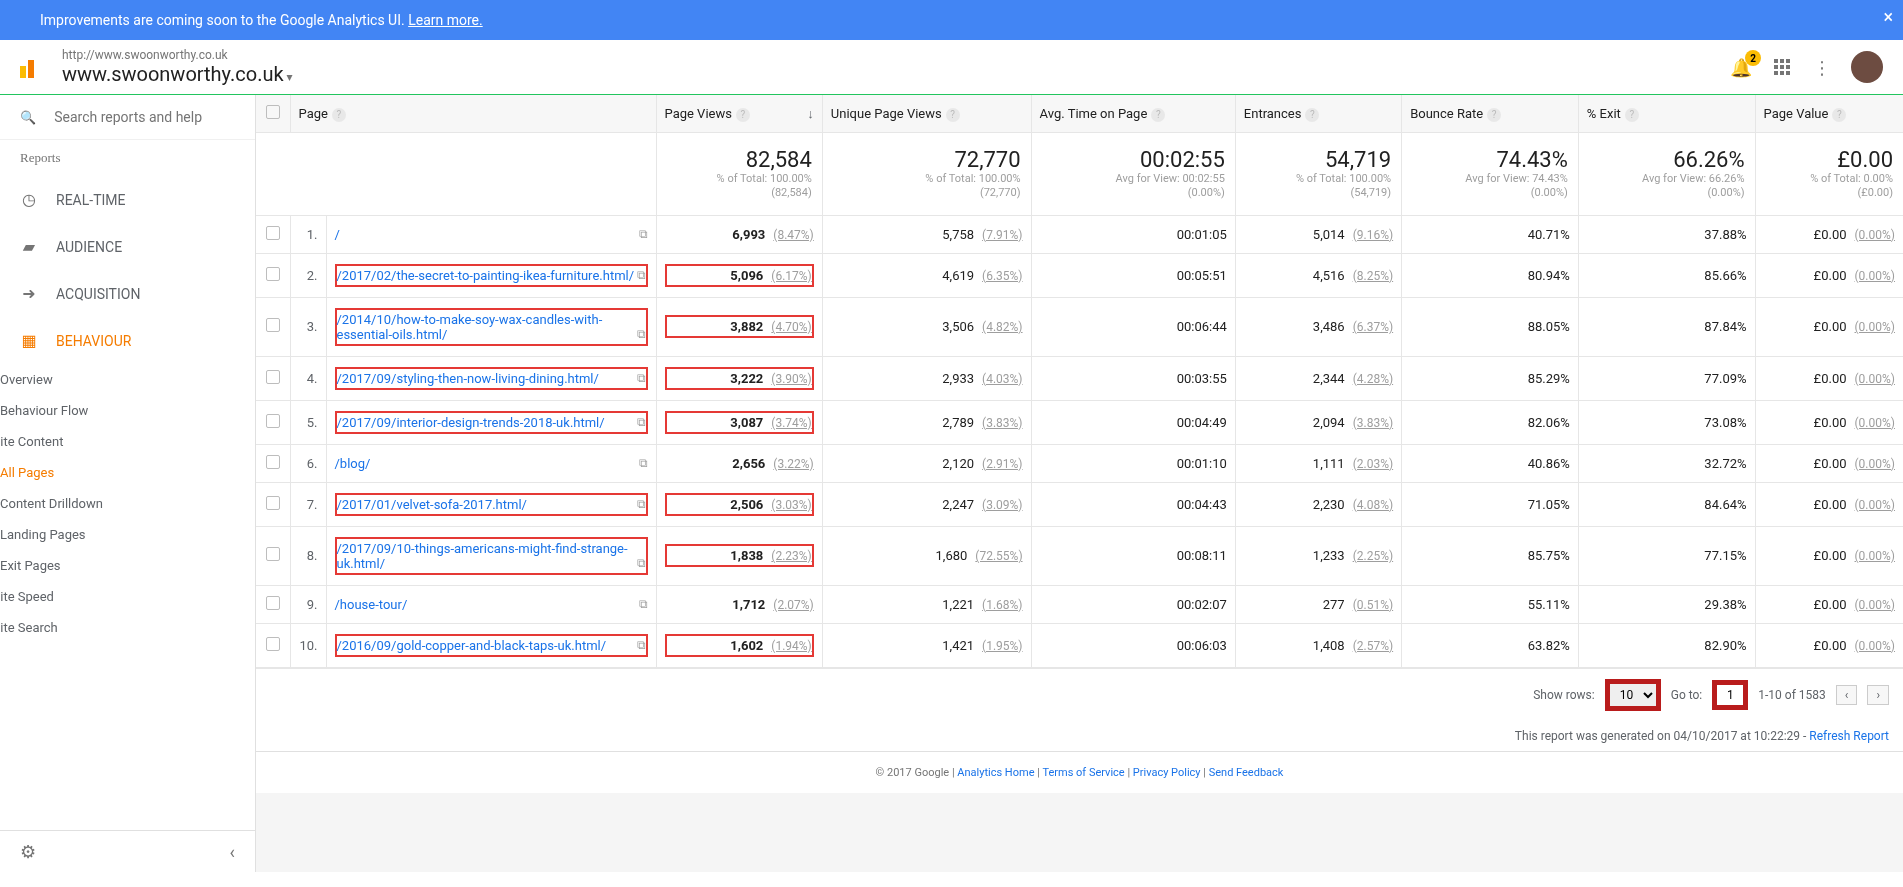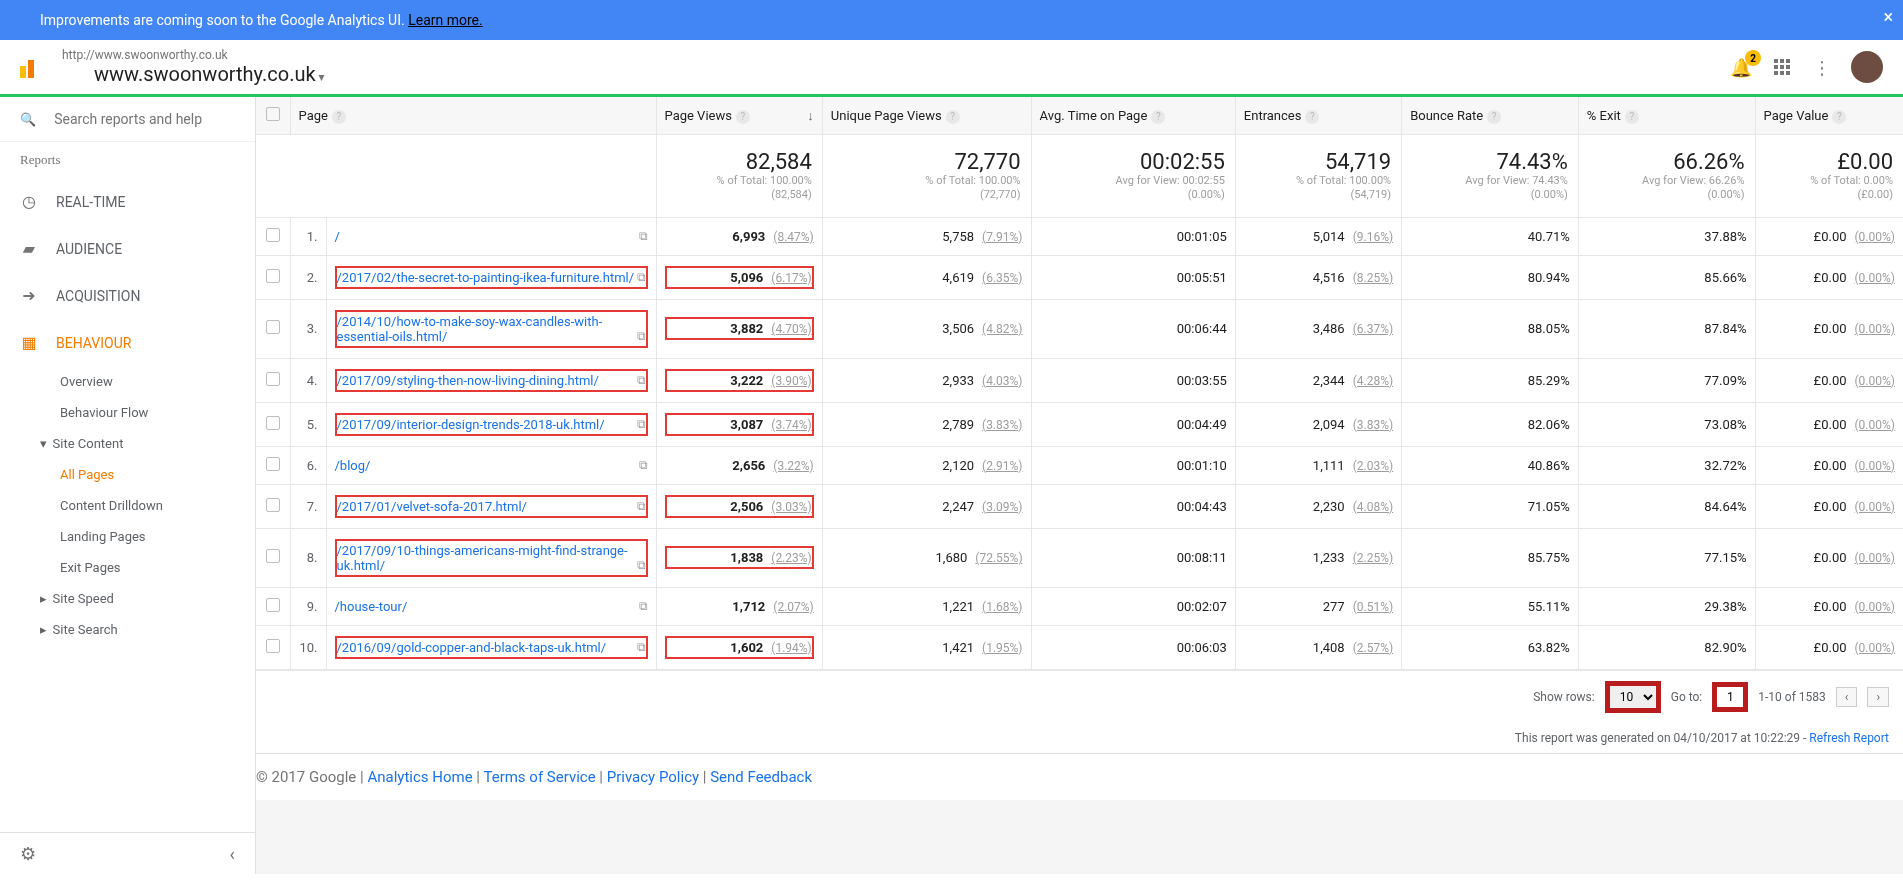--- a/index.html
+++ b/index.html
@@ -1,28 +1,28 @@
 <!DOCTYPE html>
 <html><head>
 <meta charset="utf-8">
 <style>
 * { margin:0; padding:0; box-sizing:border-box; font-family: Roboto, Arial, sans-serif; }
 body { background:#fff; color:#212121; font-size:13px; overflow-x:hidden; }
 
 .banner { background:#4285f4; color:#fff; padding:12px 40px; font-size:14px; position:relative; }
-.banner a { color:#000000; text-decoration:underline; }
+.banner a { color:#ffffff; text-decoration:underline; }
 .banner .close { position:absolute; right:10px; top:6px; font-size:18px; cursor:pointer; }
 
-.topbar { display:flex; align-items:center; padding:8px 20px; border-bottom:3px solid #22c55e; }
+.topbar { display:flex; align-items:center; padding:8px 20px; border-bottom:1px solid #22c55e; }
 .logo { width:22px; height:22px; margin-right:20px; position:relative; }
 .logo::before { content:""; position:absolute; left:0; bottom:0; width:6px; height:12px; background:#fbbc04; }
 .logo::after  { content:""; position:absolute; left:8px; bottom:0; width:6px; height:18px; background:#f57c00; }
 .prop { flex:1; }
 .prop .url { font-size:12px; color:#757575; }
-.prop .name { font-size:20px; color:#212121;margin-left:32px; }
+.prop .name { font-size:20px; color:#212121; }
 .prop .name::after { content:" ▾"; font-size:12px; color:#757575; }
 
 .top-icons { display:flex; align-items:center; gap:18px; }
 .icon-btn { width:22px; height:22px; display:flex; align-items:center; justify-content:center; color:#757575; cursor:pointer; }
 .bell { position:relative; font-size:18px; }
 .badge { position:absolute; top:-6px; right:-8px; background:#fbbc04; color:#000; border-radius:50%; width:16px; height:16px; font-size:10px; display:flex; align-items:center; justify-content:center; font-weight:bold; }
 .apps-grid { display:grid; grid-template-columns:repeat(3,4px); grid-template-rows:repeat(3,4px); gap:2px; }
 .apps-grid span { background:#757575; }
 .dots { font-size:18px; }
 .avatar { width:32px; height:32px; border-radius:50%; background:#6d4c41; }
@@ -30,21 +30,21 @@
 .layout { display:flex; height:calc(100vh - 110px); }
 .sidebar { width:256px; border-right:1px solid #e0e0e0; display:flex; flex-direction:column; position:relative; }
 .search { display:flex; align-items:center; padding:14px 20px; color:#757575; gap:18px; border-bottom:1px solid #f0f0f0;}
 .search input { border:none; outline:none; font-size:14px; color:#757575; width:170px; }
 
 .reports-label { padding:10px 20px; color:#757575; font-size:13px;font-family:Liberation Serif, serif; }
 .navsec { display:flex; align-items:center; padding:14px 20px; gap:18px; color:#5f6368; font-size:14px; cursor:pointer; }
 .navsec.active { color:#f57c00; }
 .navsec.active .nav-icon { color:#f57c00; }
 .nav-icon { width:18px; text-align:center; font-size:16px; color:#757575; }
-.subnav { padding-left:60px; }
+.subnav { }
 .subnav div { padding:8px 0; color:#5f6368; cursor:pointer; font-size:13px; }
 .subnav .gheader { display:flex; align-items:center; gap:6px; margin-left:-20px; }
 .subnav .active { color:#f57c00; }
 .sidebar-footer { position:absolute; bottom:0; left:0; right:0; border-top:1px solid #e0e0e0; padding:10px 20px; display:flex; justify-content:space-between; color:#757575; font-size:18px; }
 
 .main { flex:1; background:#f5f5f5; padding:0; overflow:auto; }
 .table-wrap { background:#fff; margin:0; }
 table { width:100%; border-collapse:collapse; }
 th, td { padding:10px 8px; border-bottom:1px solid #e6e6e6; border-left:1px solid #e6e6e6; font-size:13px; }
 th:first-child, td:first-child { border-left:none; }
@@ -67,21 +67,21 @@
 .bold { font-weight:bold; }
 .redbox { border:2px solid #e53935; padding:2px 0; }
 
 .pager { display:flex; justify-content:flex-end; align-items:center; gap:10px; padding:10px 14px; font-size:12px; color:#5f6368; border-top:1px solid #e6e6e6; background:#fff;}
 .pager select, .pager input { border:5px solid #b91c1c; padding:3px 6px; font-size:12px; }
 .pager input { width:36px; text-align:center; }
 .pager .pg-btn { border:1px solid #ccc; padding:2px 8px; background:#f7f7f7; cursor:pointer; }
 .report-meta { text-align:right; font-size:12px; color:#5f6368; padding:8px 14px; }
 .report-meta a { color:#1a73e8; text-decoration:none; }
 
-.footer { text-align:left; padding:14px 0; font-size:15px; color:#757575; border-top:1px solid #e0e0e0; background:#fff; }
+.footer { text-align:center; padding:14px 0; font-size:11px; color:#757575; border-top:1px solid #e0e0e0; background:#fff; }
 .footer a { color:#1a73e8; text-decoration:none; }
 
 .checkbox { width:14px; height:14px; border:1px solid #bdbdbd; border-radius:2px; display:inline-block; }
 </style>
 </head>
 <body>
 
 <div class="banner">
   <span>Improvements are coming soon to the Google Analytics UI. </span>
   <a href="#">Learn more.</a>

